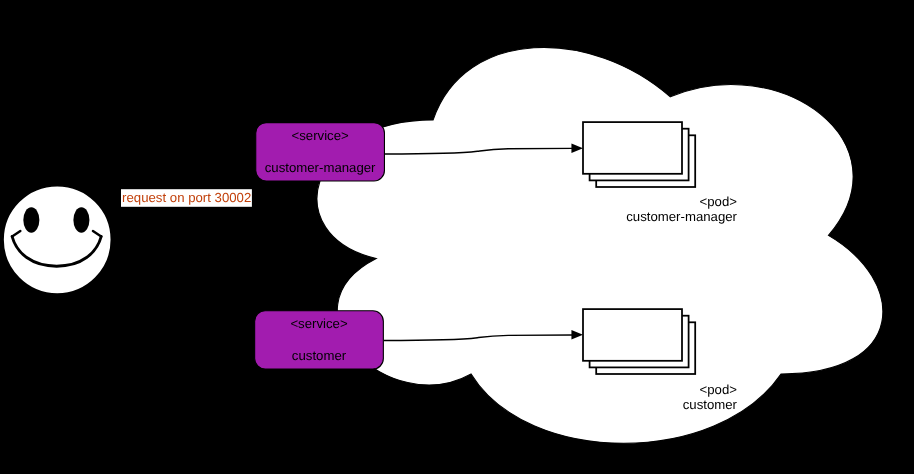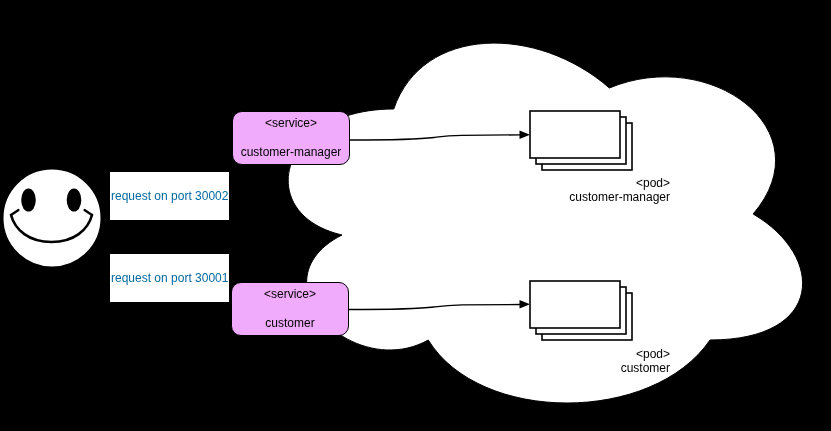--- a/index.html
+++ b/index.html
@@ -3,35 +3,35 @@
 <meta charset="utf-8">
 <style>
   html,body{margin:0;padding:0;background:#000;}
   .stage{
     position:relative;width:831px;height:431px;background:#000;
     font-family:"Liberation Sans",sans-serif;overflow:hidden;color:#000;
   }
   .gfx{position:absolute;left:0;top:0;width:831px;height:431px;}
   .service-box{
     position:absolute;width:118px;height:54px;box-sizing:border-box;
-    background:#f0abfc;border:1.5px solid #000;border-radius:10px;
+    background:#a21caf;border:1.5px solid #000;border-radius:10px;
     display:flex;flex-direction:column;align-items:center;justify-content:center;
     font-size:12px;line-height:15px;text-align:center;white-space:nowrap;gap:14px;
   }
   .svc-1{left:232px;top:111px;}
   .svc-2{left:231px;top:282px;}
   .pod-label{
     position:absolute;width:180px;text-align:right;
     font-size:12px;line-height:14px;white-space:nowrap;
   }
   .pod-label-1{left:490px;top:176px;}
   .pod-label-2{left:490px;top:347px;}
   .edge-label{
-    position:absolute;background:#fff;color:#0369a1;
-    font-size:12px;line-height:16px;padding:16px 1px;white-space:nowrap;
+    position:absolute;background:#fff;color:#c2410c;
+    font-size:12px;line-height:16px;padding:0 1px;white-space:nowrap;
   }
   .edge-label-1{left:110px;top:172px;}
   .edge-label-2{left:110px;top:254px;}
 </style>
 </head>
 <body>
 
 <div class="stage">
 
   <svg class="gfx" viewBox="0 0 831 431" xmlns="http://www.w3.org/2000/svg">
@@ -72,23 +72,20 @@
     <g>
       <rect x="542" y="293" width="90" height="47" fill="#ffffff" stroke="#000000" stroke-width="1.6"></rect>
       <rect x="536" y="287" width="90" height="47" fill="#ffffff" stroke="#000000" stroke-width="1.6"></rect>
       <rect x="530" y="281" width="90" height="47" fill="#ffffff" stroke="#000000" stroke-width="1.6"></rect>
     </g>
   </svg>
 
   <div class="edge-label edge-label-1">
     <span>request on port 30002</span>
   </div>
-  <div class="edge-label edge-label-2">
-    <span>request on port 30001</span>
-  </div>
 
   <div class="service-box svc-1">
     <div>&lt;service&gt;</div>
     <div>customer-manager</div>
   </div>
   <div class="service-box svc-2">
     <div>&lt;service&gt;</div>
     <div>customer</div>
   </div>
 

